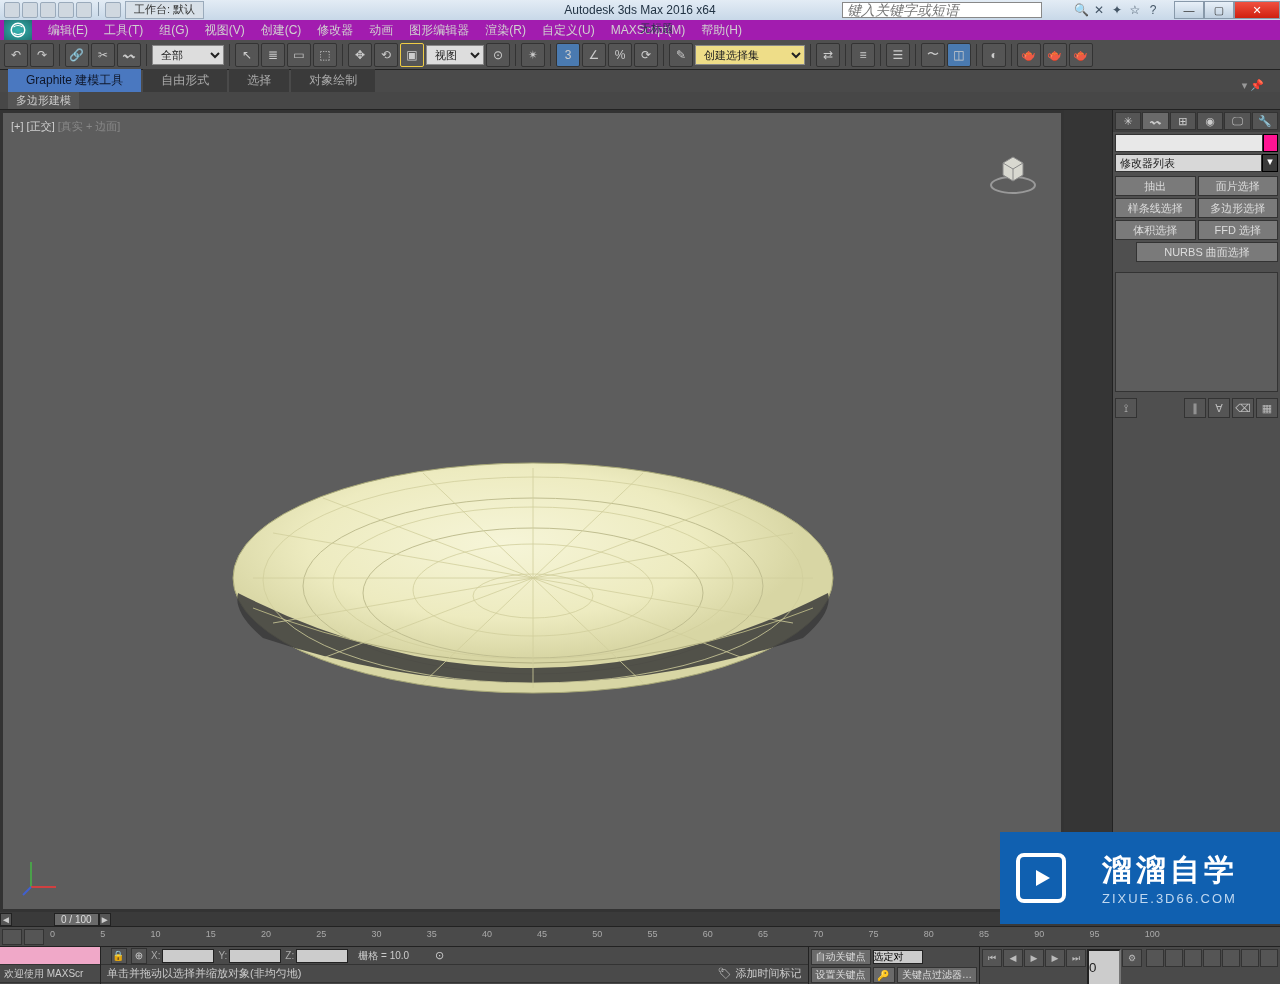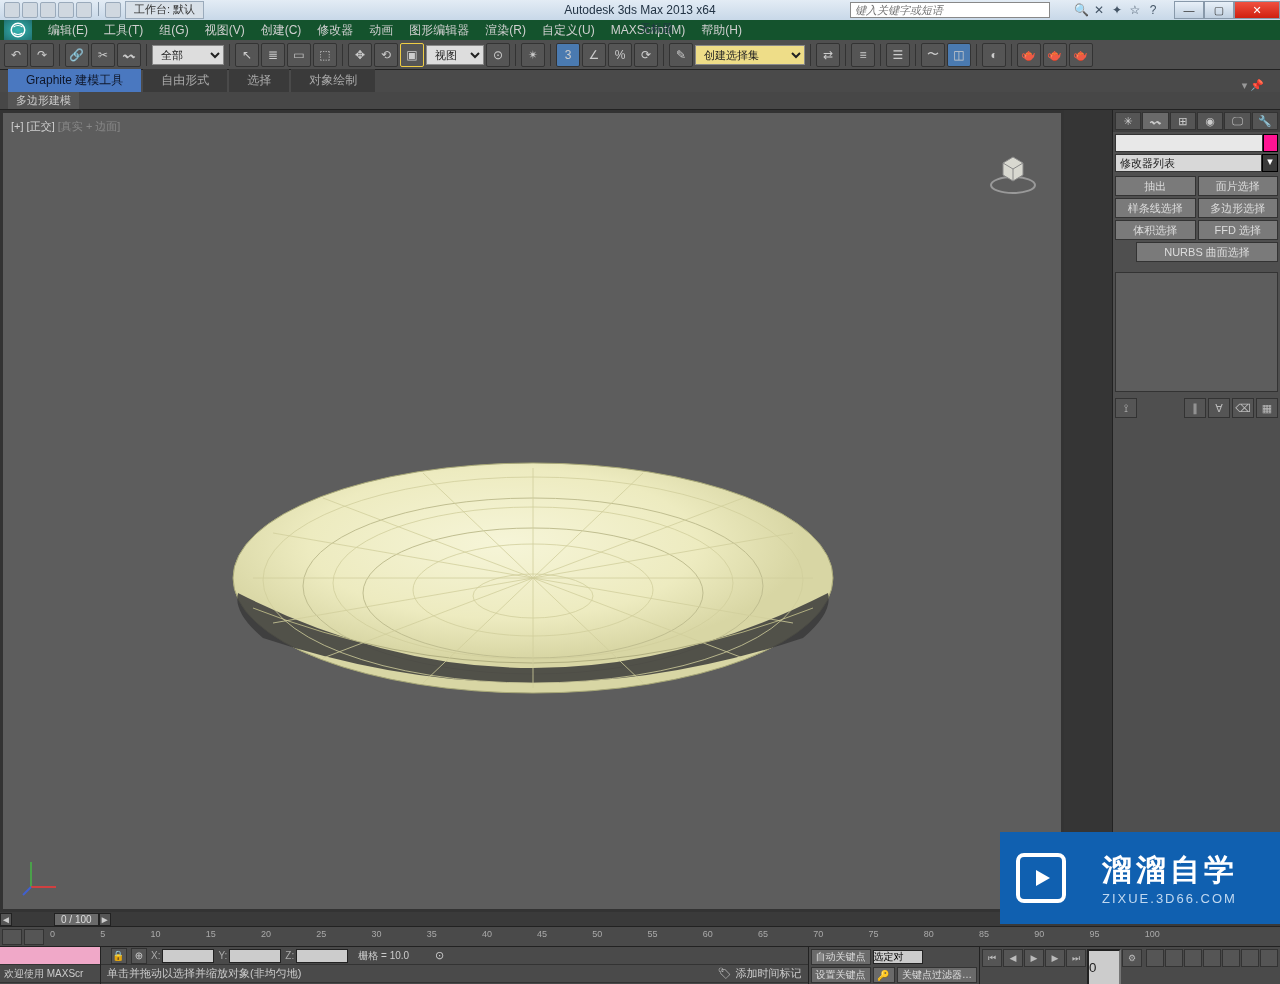--- a/index.html
+++ b/index.html
@@ -6,29 +6,29 @@
 body { font-family: "Microsoft YaHei", Arial, sans-serif; font-size: 11px; background: #353535; color: #cccccc; width: 1280px; height: 984px; overflow: hidden; position: relative; }
 
 
 .titlebar { height: 20px; background: linear-gradient(#e3ecf5, #c8d8e8); display: flex; align-items: center; padding: 0 4px; position: relative; }
 .titlebar .qat { display: flex; gap: 2px; }
 .titlebar .qat .qicon { width: 16px; height: 16px; background: #d0d8e0; border: 1px solid #9aaabb; border-radius: 2px; cursor: pointer; }
 .titlebar .qsep { width: 1px; height: 14px; background: #8899aa; margin: 0 4px; }
 .titlebar .ws { background: #d8e0e8; border: 1px solid #9aaabb; height: 18px; padding: 0 8px; font-size: 11px; color: #333; margin-left: 4px; }
 .titlebar .title-center { position: absolute; left: 50%; transform: translateX(-50%); color: #234; font-size: 12px; }
 .titlebar .title-right { position: absolute; left: 640px; color: #234; font-size: 11px; margin-top: 36px; }
-.titlebar .search { position: absolute; right: 230px; width: 200px; height: 16px; background: #fff; border: 1px solid #888; font-style: italic; color: #888; padding: 0 4px; font-size: 11px; }
+.titlebar .search { position: absolute; right: 238px; width: 200px; height: 16px; background: #fff; border: 1px solid #888; font-style: italic; color: #888; padding: 0 4px; font-size: 14px; }
 .titlebar .ticons { position: absolute; right: 120px; display: flex; gap: 4px; }
 .titlebar .ticons .ti { width: 14px; height: 14px; color: #456; font-size: 12px; text-align: center; cursor: pointer; }
 .titlebar .winbtns { position: absolute; right: 0; display: flex; }
 .titlebar .winbtns .wb { width: 30px; height: 18px; background: linear-gradient(#e8f0f8, #c0d0e0); border: 1px solid #8899aa; text-align: center; font-size: 11px; color: #333; cursor: pointer; line-height: 16px; }
 .titlebar .winbtns .wb.close { background: linear-gradient(#f05040, #d02010); color: #fff; width: 46px; }
 
 
-.menubar { height: 20px; background: #14532d; display: flex; align-items: center; padding: 0 4px; }
+.menubar { height: 20px; background: #a21caf; display: flex; align-items: center; padding: 0 4px; }
 .menubar .app-icon { width: 28px; height: 20px; background: radial-gradient(#36b5b3, #207070); border-radius: 0 0 0 0; margin-right: 8px; display: flex; align-items: center; justify-content: center; }
 .menubar .app-icon svg { width: 18px; height: 18px; }
 .menubar .mitem { padding: 0 8px; color: #d0d0d0; cursor: pointer; font-size: 12px; }
 
 
 .maintb { height: 30px; background: #4f4f4f; display: flex; align-items: center; padding: 0 4px; gap: 2px; border-bottom: 1px solid #222; }
 .maintb .tbtn { width: 24px; height: 24px; background: #555; border: 1px solid #333; border-radius: 2px; cursor: pointer; display: flex; align-items: center; justify-content: center; color: #ccc; font-size: 12px; }
 .maintb .tsep { width: 1px; height: 22px; background: #333; margin: 0 3px; }
 .maintb .tdrop { height: 20px; background: #ddd; border: 1px solid #888; color: #222; padding: 0 4px; font-size: 11px; }
 .maintb .tbtn.blue { background: #4a7ab0; }
@@ -120,21 +120,21 @@
   <div class="qat">
     <div class="qicon"></div>
     <div class="qicon"></div>
     <div class="qicon"></div>
     <div class="qicon"></div>
     <div class="qicon"></div>
     <div class="qsep"></div>
     <div class="qicon"></div>
   </div>
   <div class="ws">工作台: 默认</div>
-  <div class="title-center">Autodesk 3ds Max  2013 x64</div>
+  <div class="title-center">Autodesk 3ds Max  2016 x64</div>
   <div class="title-right">无标题</div>
   <input class="search" placeholder="键入关键字或短语" style="">
   <div class="ticons">
     <span class="ti">🔍</span>
     <span class="ti">✕</span>
     <span class="ti">✦</span>
     <span class="ti">☆</span>
     <span class="ti">?</span>
   </div>
   <div class="winbtns">

